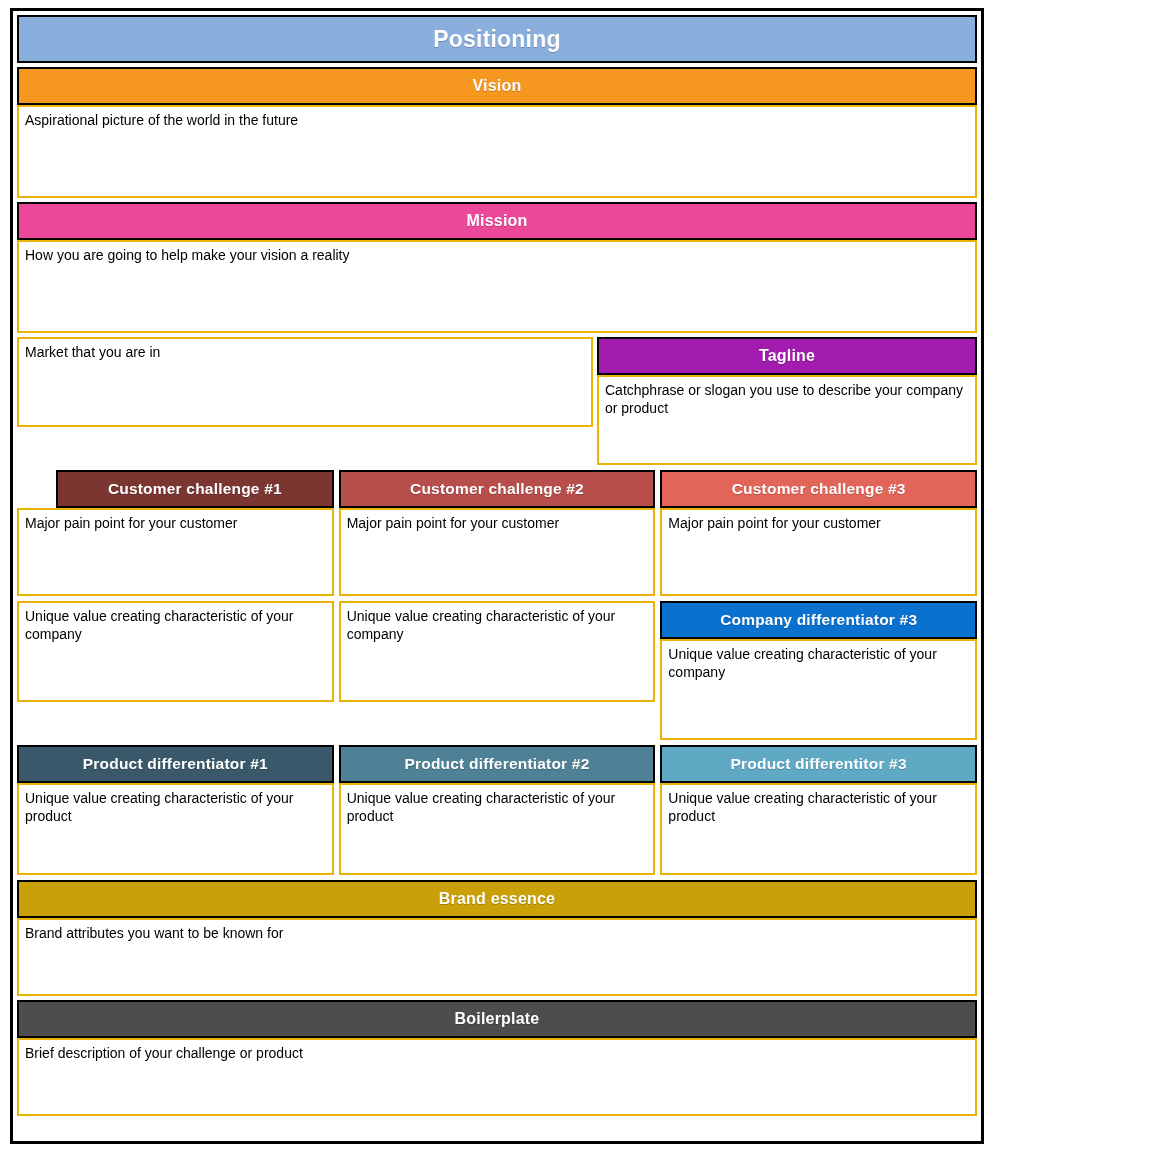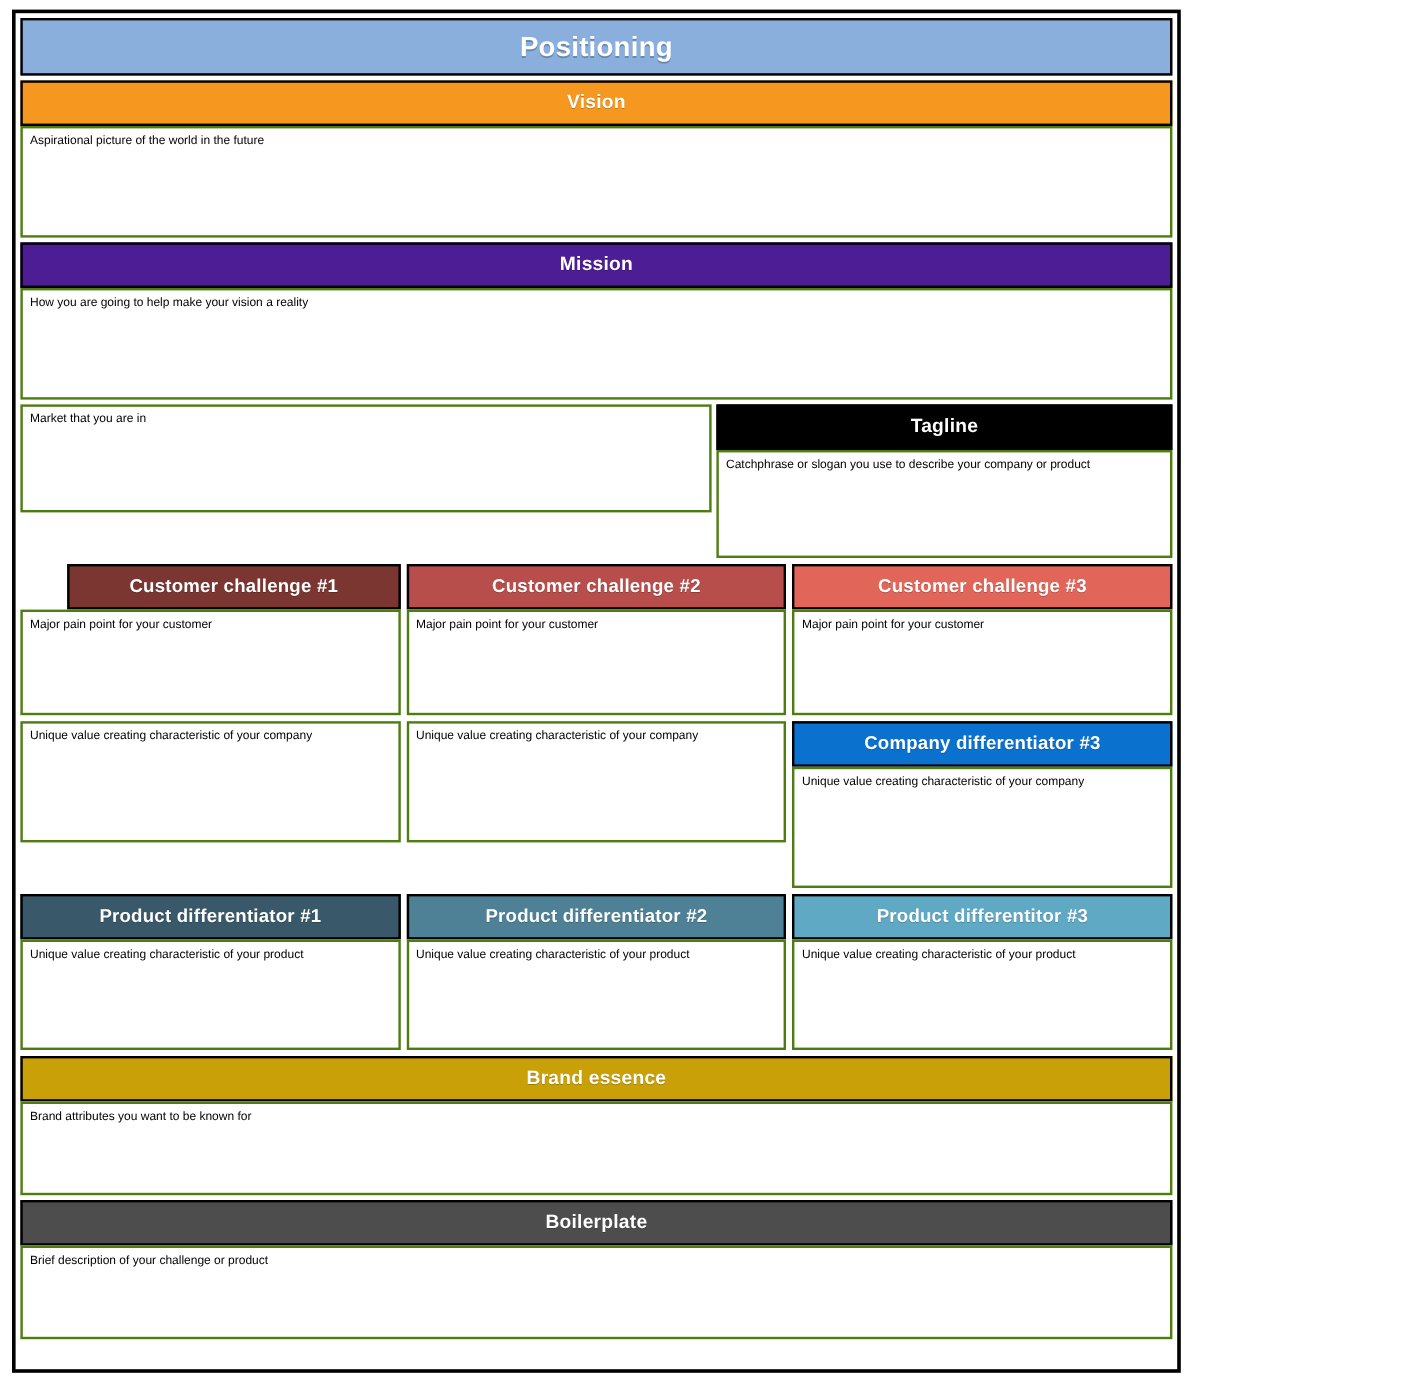--- a/index.html
+++ b/index.html
@@ -53,24 +53,24 @@
     font-size: 23px;
   }
   .band.section {
     height: 38px;
     font-size: 16px;
   }
 
   
   .body-box {
     box-sizing: border-box;
-    border: 2px solid #4d7c0f;
+    border: 2px solid #eab308;
     background: #ffffff;
     color: #000000;
-    font-size: 10px;
+    font-size: 14px;
     line-height: 1.25;
     padding: 5px 6px;
     overflow: hidden;
   }
   .gap-3 { height: 4px; }
 
   
   .row2 {
     display: flex;
     gap: 4px;
@@ -114,31 +114,31 @@
 
     <div class="band title" style="background-color: rgb(138, 175, 221);">Positioning</div>
 
     <div class="gap-3"></div>
 
     <div class="band section" style="background-color: rgb(246, 151, 31);">Vision</div>
     <div class="body-box h-vision-body">Aspirational picture of the world in the future</div>
 
     <div class="gap-3"></div>
 
-    <div class="band section" style="background-color: #4c1d95;">Mission</div>
+    <div class="band section" style="background-color: #ec4899;">Mission</div>
     <div class="body-box h-mission-body">How you are going to help make your vision a reality</div>
 
     <div class="gap-3"></div>
 
     <div class="row2">
       <div class="col left">
         <div class="body-box h-cattag-body">Market that you are in</div>
       </div>
       <div class="col right">
-        <div class="band section" style="background-color: #000000;">Tagline</div>
+        <div class="band section" style="background-color: #a21caf;">Tagline</div>
         <div class="body-box h-cattag-body">Catchphrase or slogan you use to describe your company or product</div>
       </div>
     </div>
 
     <div class="stack-gap"></div>
 
     <div class="row3">
       <div class="col">
         <div class="band section" style="background-color: rgb(123, 54, 50); margin-left: 39px;">Customer challenge #1</div>
         <div class="body-box h-challenge-body">Major pain point for your customer</div>

